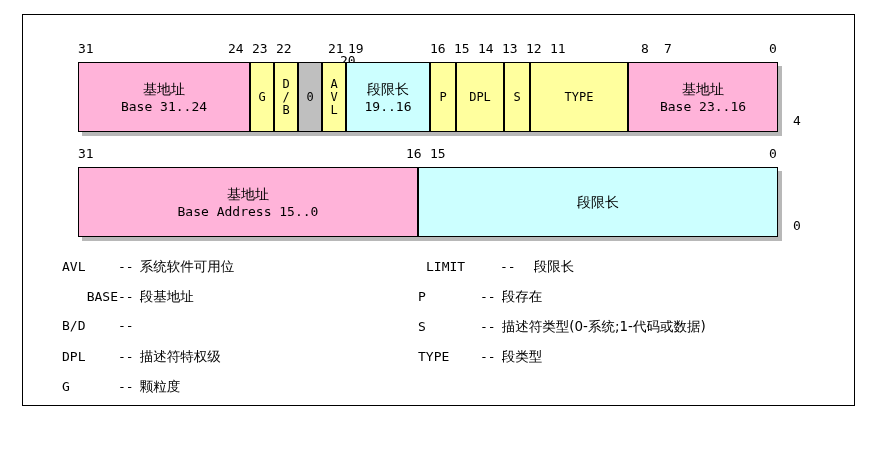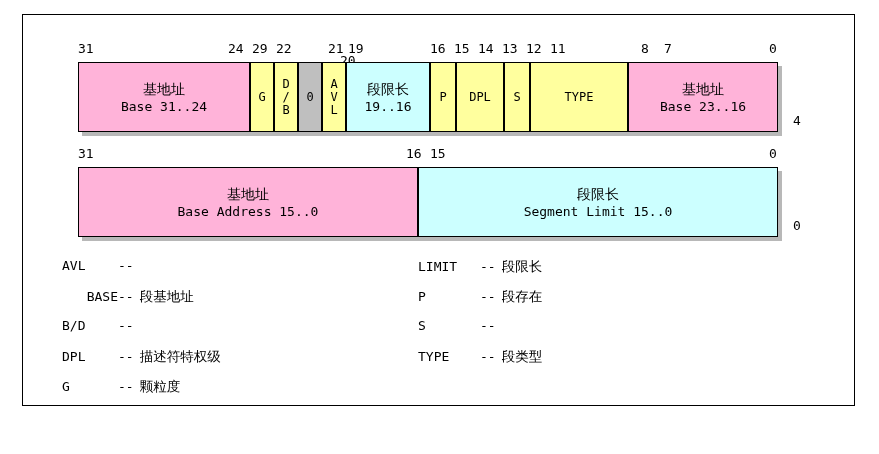--- a/index.html
+++ b/index.html
@@ -139,21 +139,21 @@
 </style>
 </head>
 <body>
 
 <div class="page">
   <div class="outer-frame"></div>
 
   <div class="ruler" style="left:78px; top:41px; width:700px;">
     <span style="left:0px;">31</span>
     <span style="left:150px;">24</span>
-    <span style="left:174px;">29</span>
+    <span style="left:174px;">23</span>
     <span style="left:198px;">22</span>
     <span style="left:222px;margin-left:28px;">21</span>
     <span style="left:262px;margin-top:12px;">20</span>
     <span style="left:270px;">19</span>
     <span style="left:352px;">16</span>
     <span style="left:376px;">15</span>
     <span style="left:400px;">14</span>
     <span style="left:424px;">13</span>
     <span style="left:448px;">12</span>
     <span style="left:472px;">11</span>
@@ -214,31 +214,31 @@
 
   <div class="shadow" style="left:82px; top:171px; width:700px; height:70px;"></div>
 
   <div class="row" style="left:78px; top:167px; width:700px; height:70px;">
     <div class="cell pink" style="left:0px; top:0px; width:340px; height:70px;">
       <div class="l1">基地址</div>
       <div class="l2">Base Address 15..0</div>
     </div>
     <div class="cell cyan" style="left:340px; top:0px; width:360px; height:70px;">
       <div class="l1">段限长</div>
-      <div class="l2">Segment Limit 15..0</div>
     </div>
   </div>
 
   <div class="idx" style="left:793px; top:218px;">0</div>
 
   <div class="legend" style="left:62px; top:258px; width:760px; height:130px;">
 
     <div class="lrow" style="left:0px; top:0px;">
       <span class="abbr" style="width:56px;">AVL</span>
       <span class="dash">--</span>
+      <span class="desc">系统软件可用位</span>
     </div>
     <div class="lrow" style="left:0px; top:30px;">
       <span class="abbr" style="width:56px;text-align:right;">BASE</span>
       <span class="dash">--</span>
       <span class="desc">段基地址</span>
     </div>
     <div class="lrow" style="left:0px; top:60px;">
       <span class="abbr" style="width:56px;">B/D</span>
       <span class="dash">--</span>
     </div>
@@ -246,33 +246,34 @@
       <span class="abbr" style="width:56px;">DPL</span>
       <span class="dash">--</span>
       <span class="desc">描述符特权级</span>
     </div>
     <div class="lrow" style="left:0px; top:120px;">
       <span class="abbr" style="width:56px;">G</span>
       <span class="dash">--</span>
       <span class="desc">颗粒度</span>
     </div>
 
-    <div class="lrow" style="left:356px; top:0px;">
+    <div class="lrow" style="left:364px; top:0px;gap:12px;">
       <span class="abbr" style="width:62px;">LIMIT</span>
       <span class="dash">--</span>
       <span class="desc">段限长</span>
     </div>
     <div class="lrow" style="left:356px; top:30px;">
       <span class="abbr" style="width:62px;">P</span>
       <span class="dash">--</span>
       <span class="desc">段存在</span>
     </div>
     <div class="lrow" style="left:356px; top:60px;">
       <span class="abbr" style="width:62px;">S</span>
       <span class="dash">--</span>
+      <span class="desc">描述符类型(0-系统;1-代码或数据)</span>
     </div>
     <div class="lrow" style="left:356px; top:90px;">
       <span class="abbr" style="width:62px;">TYPE</span>
       <span class="dash">--</span>
       <span class="desc">段类型</span>
     </div>
   </div>
 
 </div>
 

